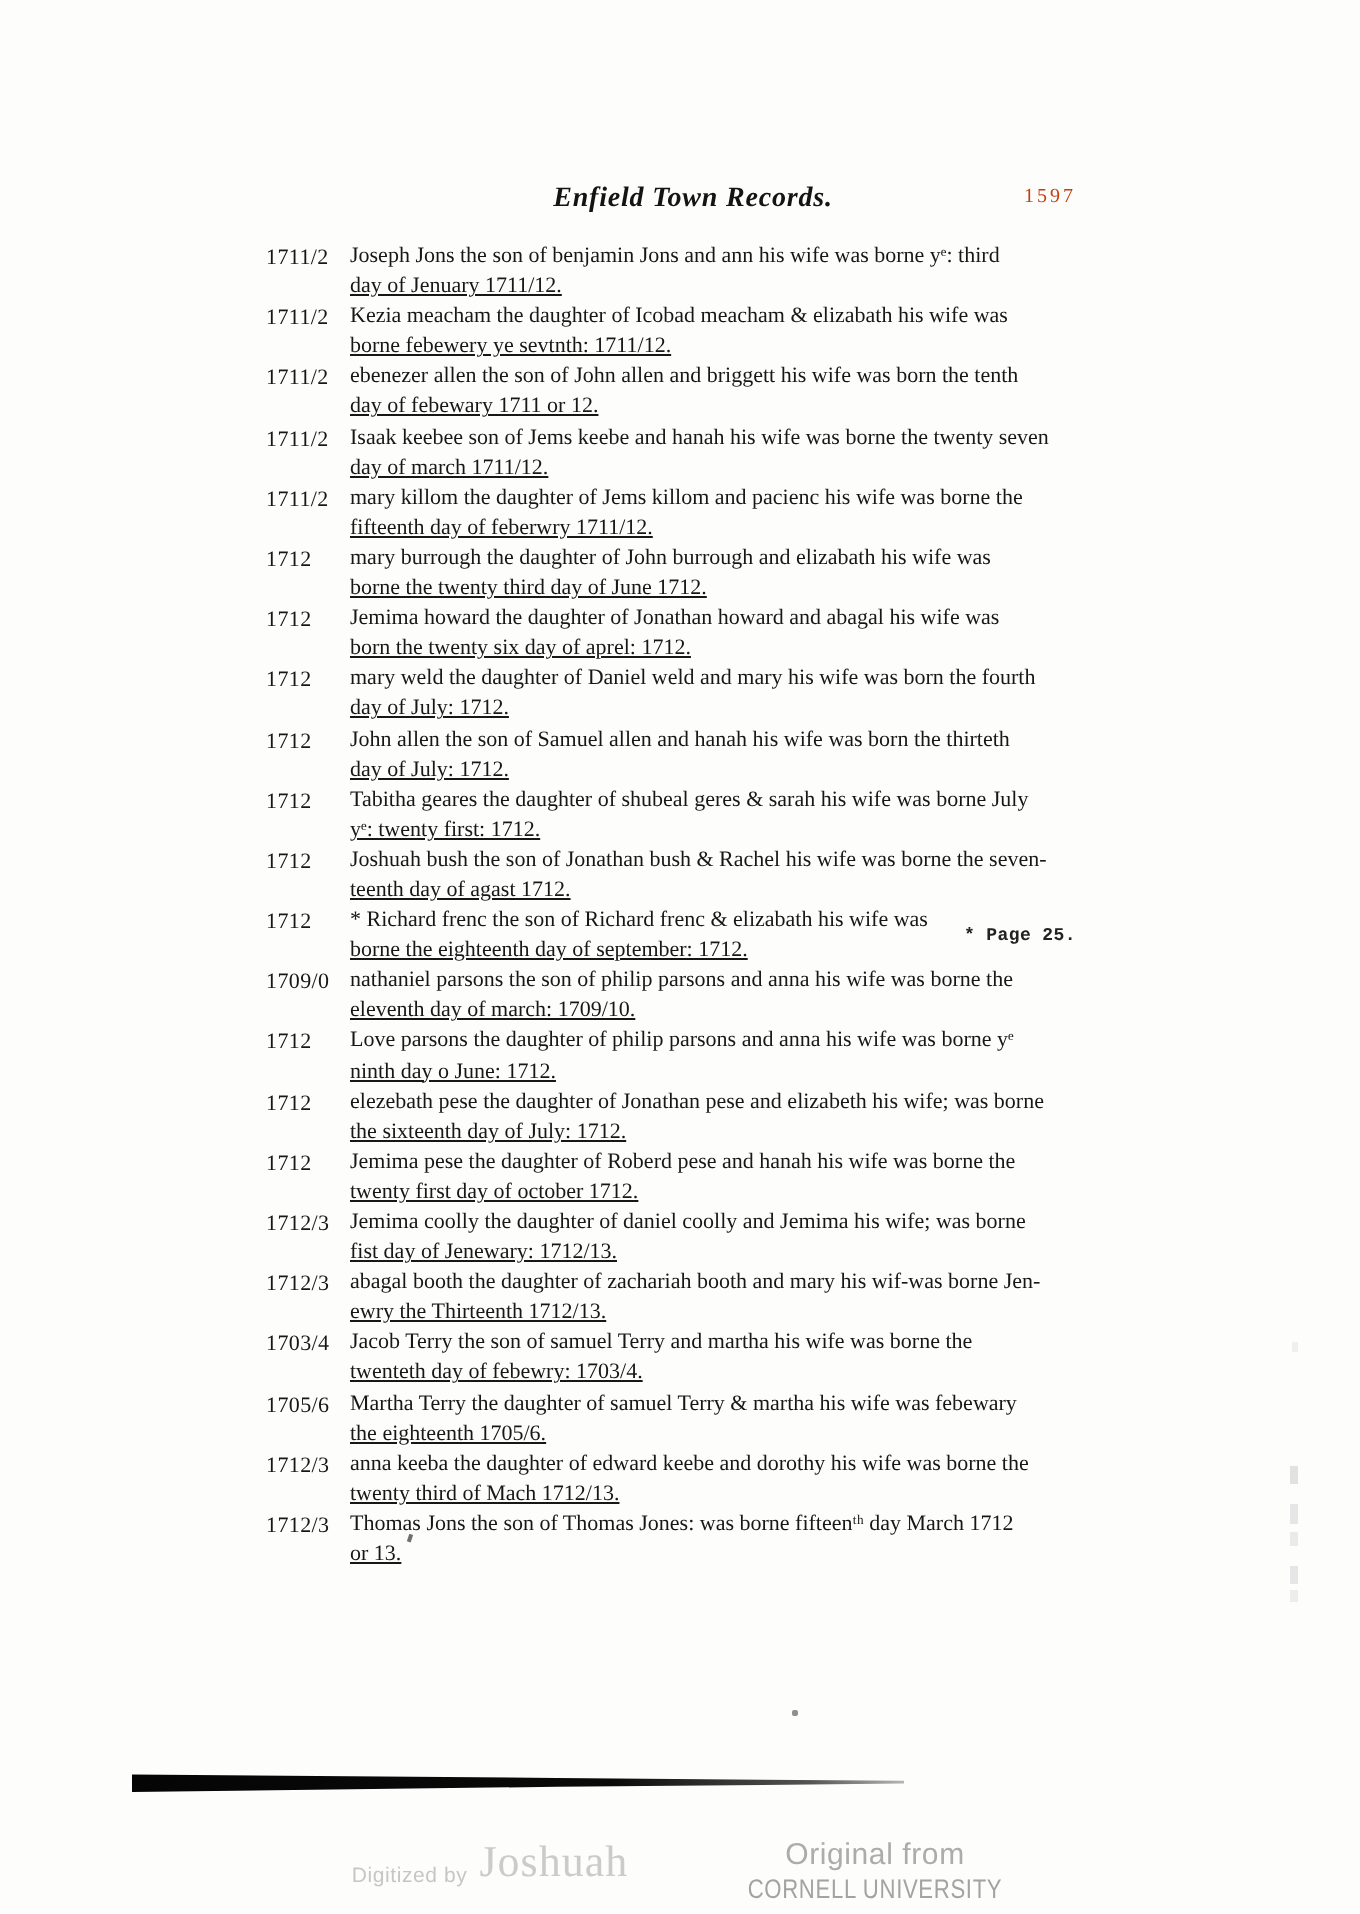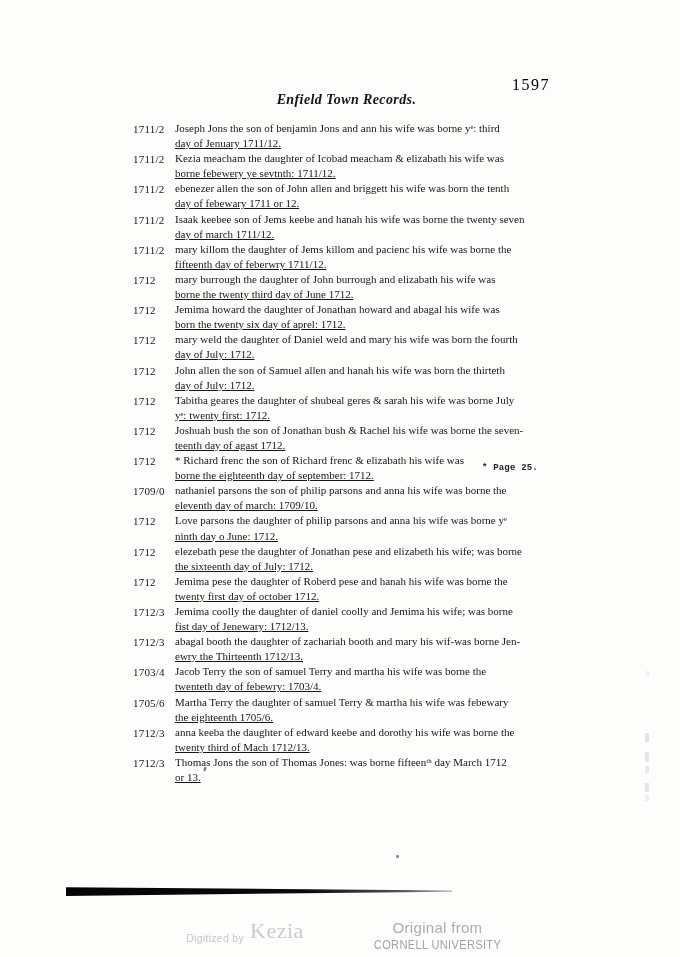--- a/index.html
+++ b/index.html
@@ -22,25 +22,25 @@
     top: 92px; left: 133px; width: 427px;
     text-align: center;
     font-style: italic;
     font-weight: 600;
     font-size: 14px;
     letter-spacing: 0.4px;
     color: #141414;
   }
   .folio-number {
     position: absolute;
-    top: 76px; left: 512px;
-    font-size: 16px;
+    top: 93px; left: 512px;
+    font-size: 10px;
     letter-spacing: 1.5px;
     font-style: normal;
-    color: #000000;
+    color: #c2410c;
   }
 
   
   .text-block {
     position: absolute;
     top: 121px; left: 133px; width: 427px;
     font-size: 11px;
     line-height: 15.1px;
     color: #171717;
   }
@@ -271,21 +271,21 @@
   <div class="speck-tick"></div>
   <div class="edge-mark m1"></div>
   <div class="edge-mark m2"></div>
   <div class="edge-mark m3"></div>
   <div class="edge-mark m4"></div>
   <div class="edge-mark m5"></div>
   <div class="edge-mark m6"></div>
 
   <div class="digitized">
     <span class="digitized-label">Digitized by</span>
-    <span class="google-logo">Kezia</span>
+    <span class="google-logo">Joshuah</span>
   </div>
 
   <div class="original-from">
     <div class="original-from-label">Original from</div>
     <div class="institution-label">CORNELL UNIVERSITY</div>
   </div>
 
 </div>
 
 </body></html>

